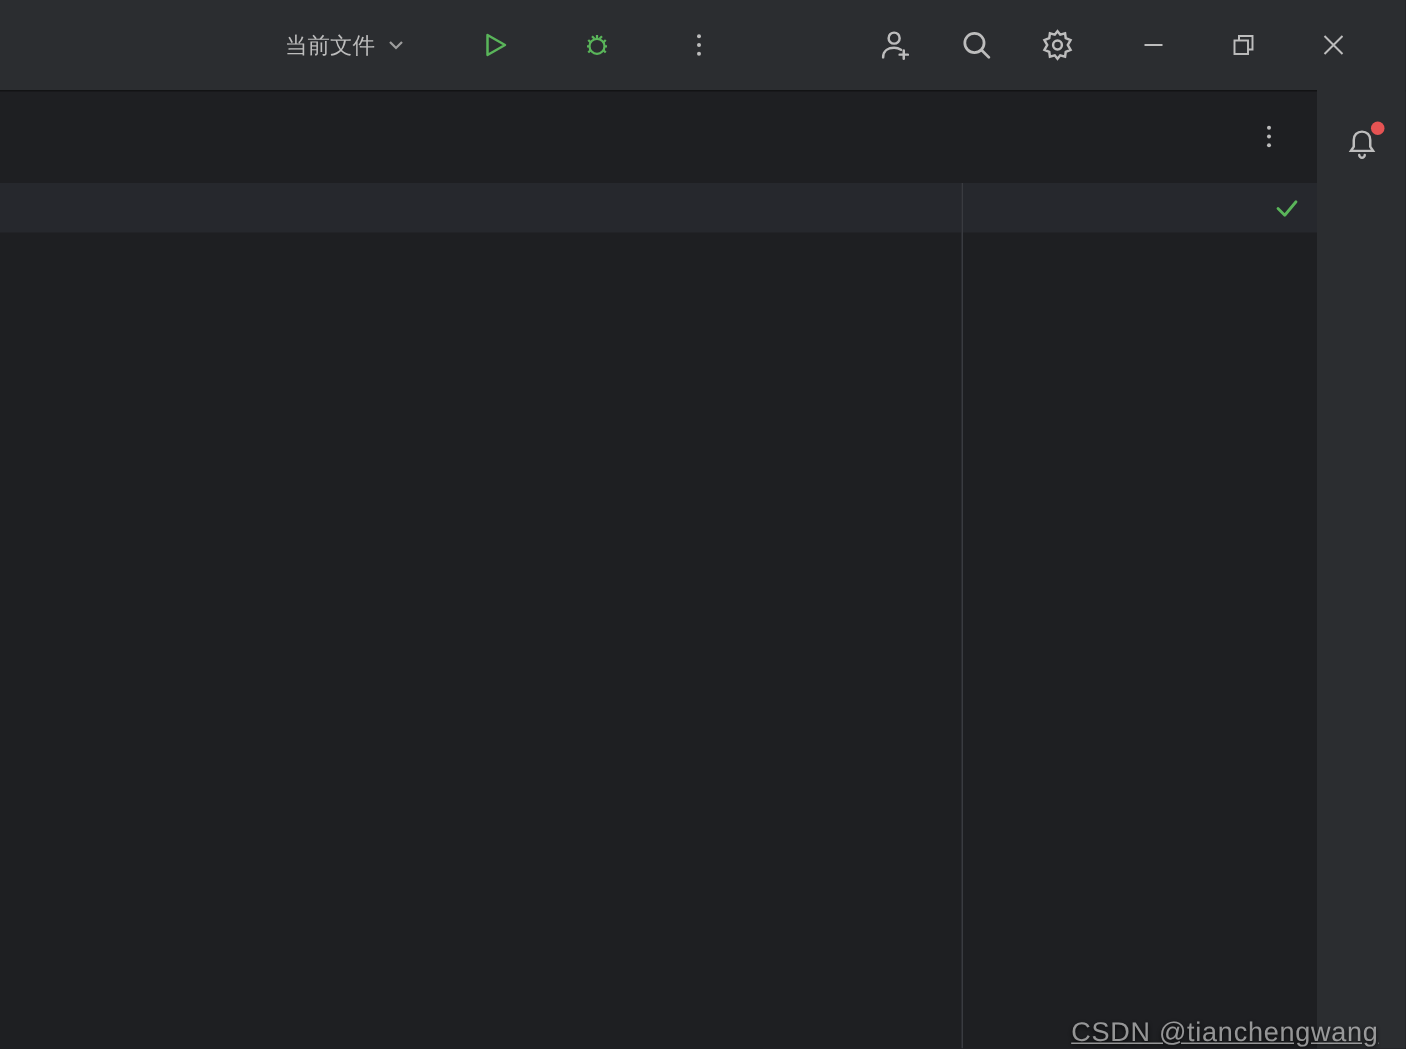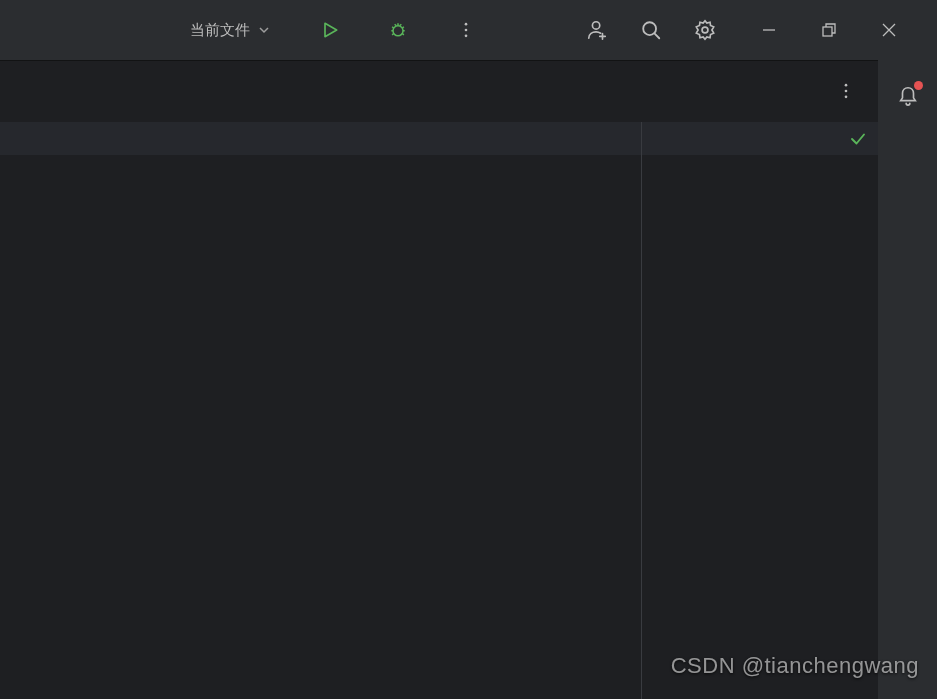--- a/index.html
+++ b/index.html
@@ -162,27 +162,28 @@
     }
     .check-box {
       width: 24px;
       height: 24px;
       display: flex;
       align-items: center;
       justify-content: center;
     }
     .watermark {
       position: absolute;
-      bottom: 20px;
+      bottom: 0;
       right: 18px;
       color: rgba(255,255,255,0.55);
-      font-size: 22px;
+      font-size: 18px;
       letter-spacing: 0.5px;
       text-shadow: 0 1px 3px rgba(0,0,0,0.8);
       pointer-events: none;
+      text-decoration: underline;
     }
     .title-separator {
       position: absolute;
       top: 60px;
       left: 0;
       right: 0;
       height: 1px;
       background: #121314;
     }
   </style>

